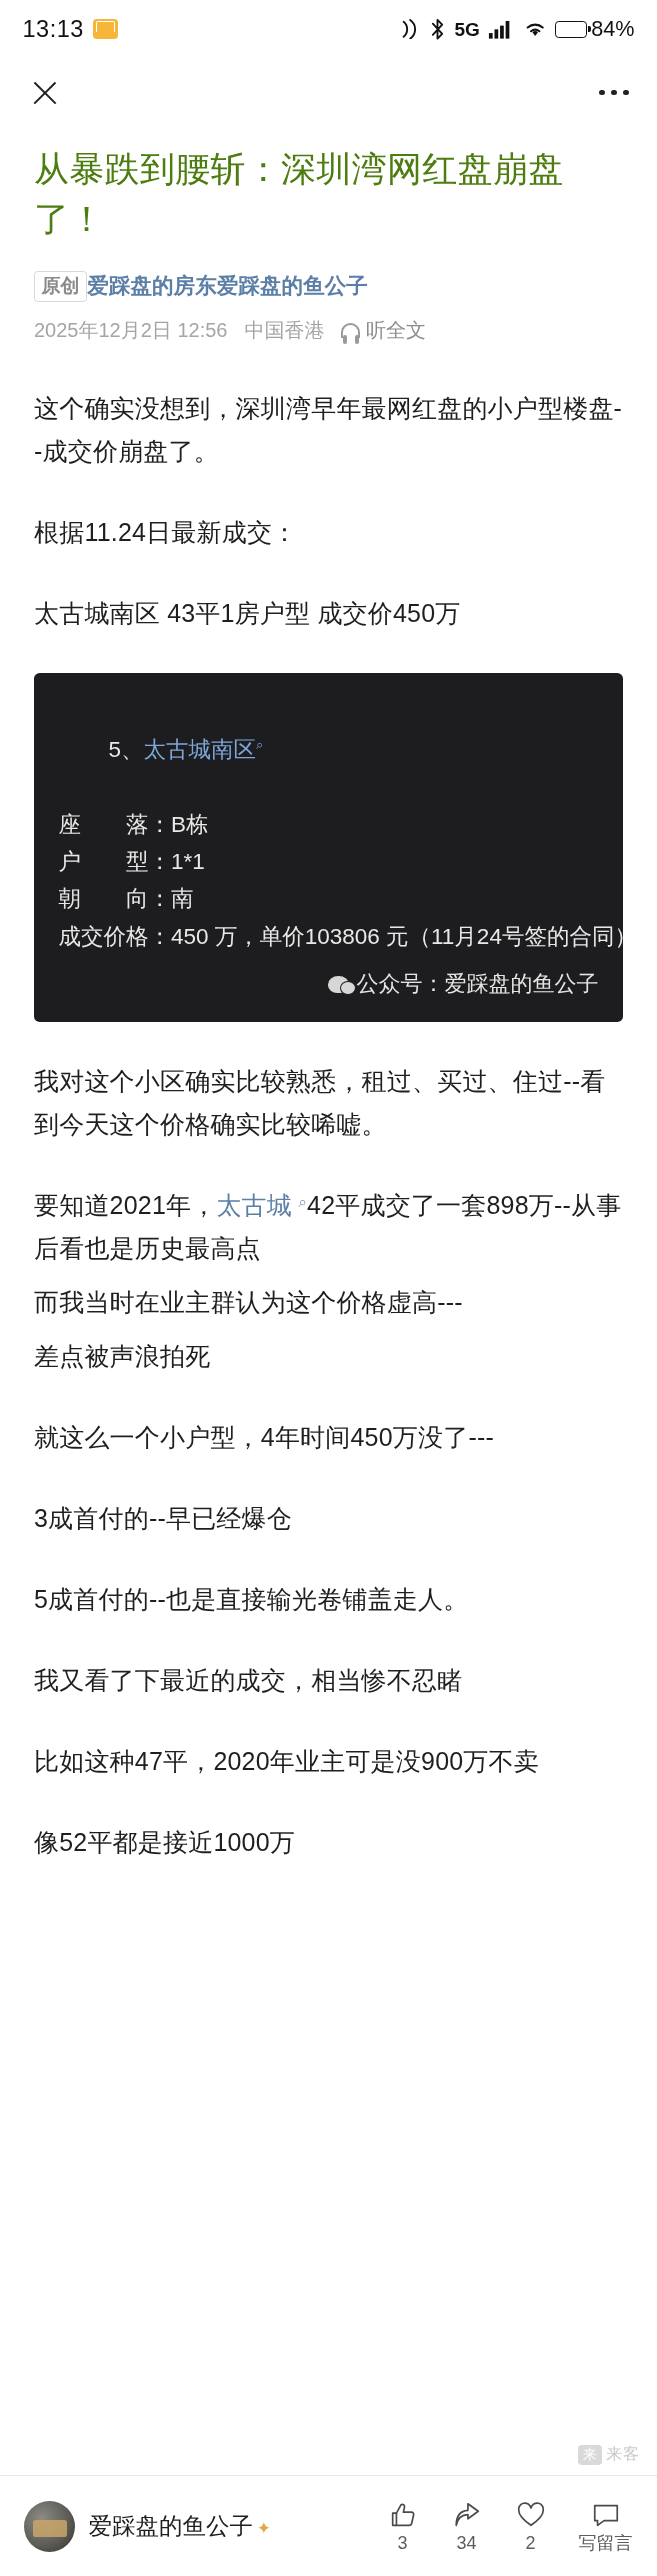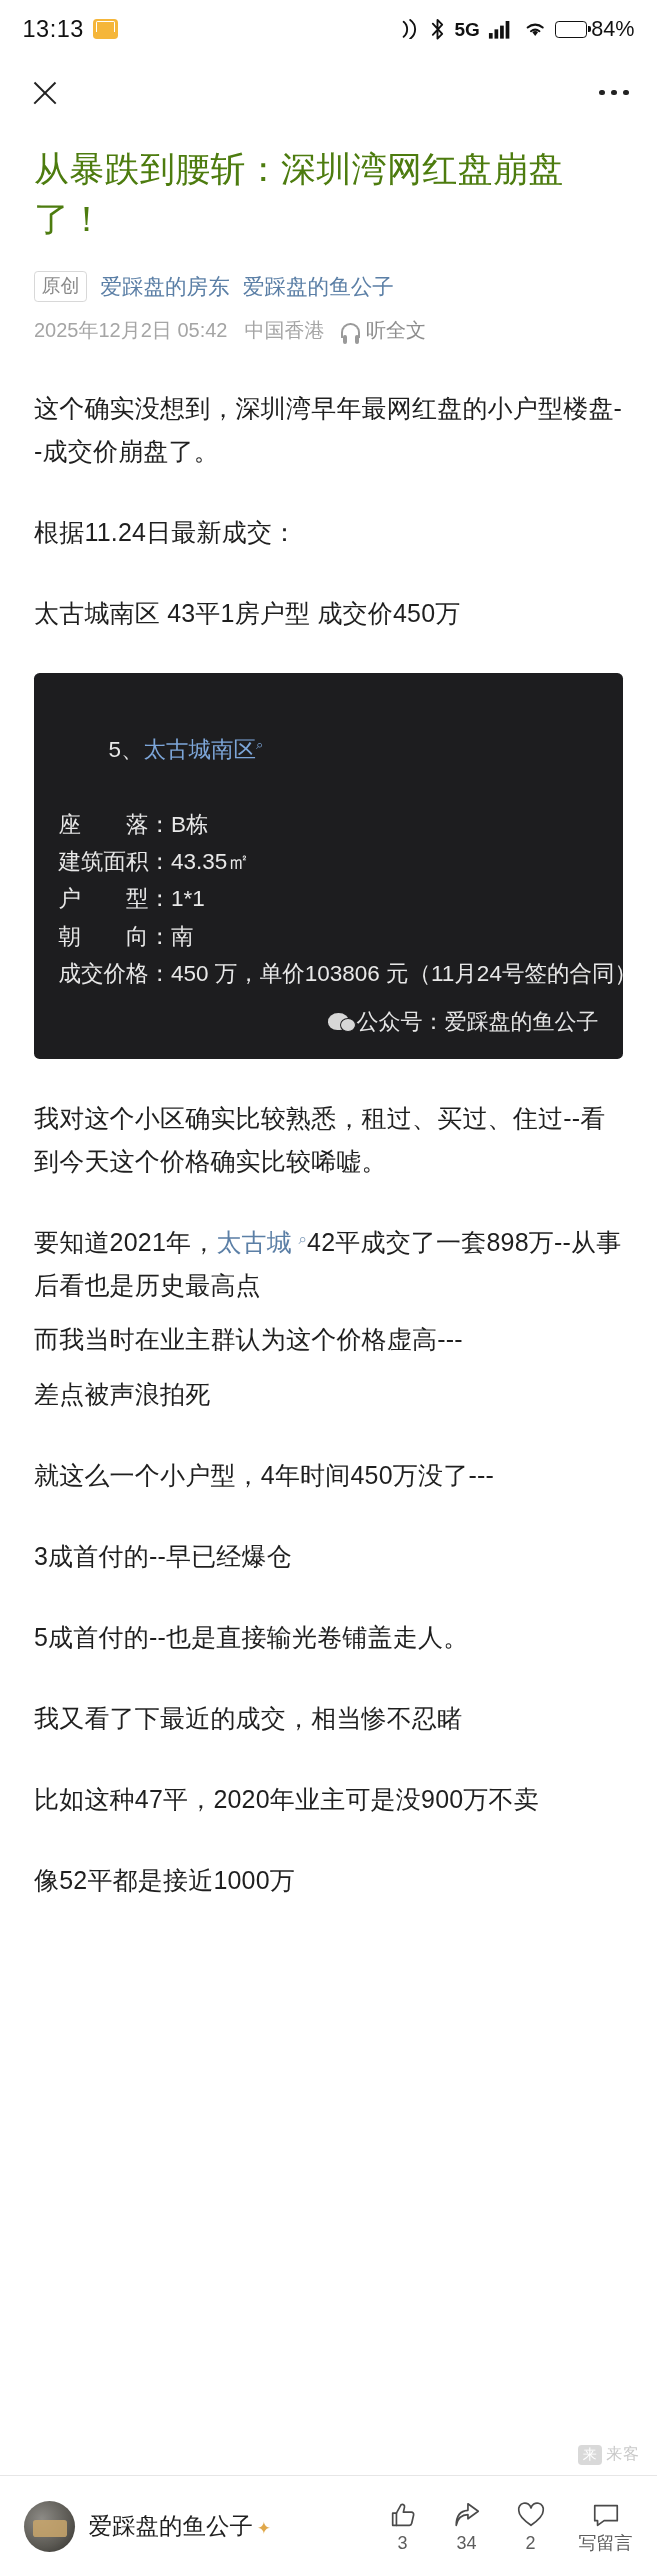--- a/index.html
+++ b/index.html
@@ -109,24 +109,24 @@
   .title {
     font-size: 35px;
     line-height: 1.42;
     font-weight: 400;
     color: #4d7c0f;
     letter-spacing: 0.3px;
     margin: 0 0 28px 0;
   }
   .meta-row1 {
     display: flex;
-    align-items: center;
-    gap: 13px;
+    align-items: flex-start;
     margin-bottom: 15px;
     flex-wrap: wrap;
+    font-weight: bold;
   }
   .tag-original {
     font-size: 19px;
     color: #8a8a8a;
     border: 0.9px solid #d8d8d8;
     border-radius: 3.8px;
     padding: 1.9px 6.6px;
     line-height: 1.3;
   }
   .author {
@@ -355,39 +355,38 @@
 
   <h1 class="title">从暴跌到腰斩：深圳湾网红盘崩盘了！</h1>
 
   <div class="meta-row1">
     <span class="tag-original">原创</span>
     <span class="author">爱踩盘的房东</span>
     <span class="author">爱踩盘的鱼公子</span>
   </div>
 
   <div class="meta-row2">
-    <span>2025年12月2日 05:42</span>
+    <span>2025年12月2日 12:56</span>
     <span>中国香港</span>
     <span class="listen">
       <span class="headphone"></span>
       <span>听全文</span>
     </span>
   </div>
 
   <div class="body-text">
     <p>这个确实没想到，深圳湾早年最网红盘的小户型楼盘--成交价崩盘了。</p>
     <p>根据11.24日最新成交：</p>
     <p>太古城南区 43平1房户型 成交价450万</p>
 
     <div class="card">
       <div class="row">
         <span>5、</span><span class="hl">太古城南区</span><span class="mag">⌕</span>
       </div>
       <div class="row"><span>座　　落：</span><span>B栋</span></div>
-      <div class="row"><span>建筑面积：</span><span>43.35㎡</span></div>
       <div class="row"><span>户　　型：</span><span>1*1</span></div>
       <div class="row"><span>朝　　向：</span><span>南</span></div>
       <div class="row">成交价格：450 万，单价103806 元（11月24号签的合同）</div>
       <div class="card-foot">
         <span class="wx-logo"></span>
         <span>公众号：爱踩盘的鱼公子</span>
       </div>
     </div>
 
     <p>我对这个小区确实比较熟悉，租过、买过、住过--看到今天这个价格确实比较唏嘘。</p>

